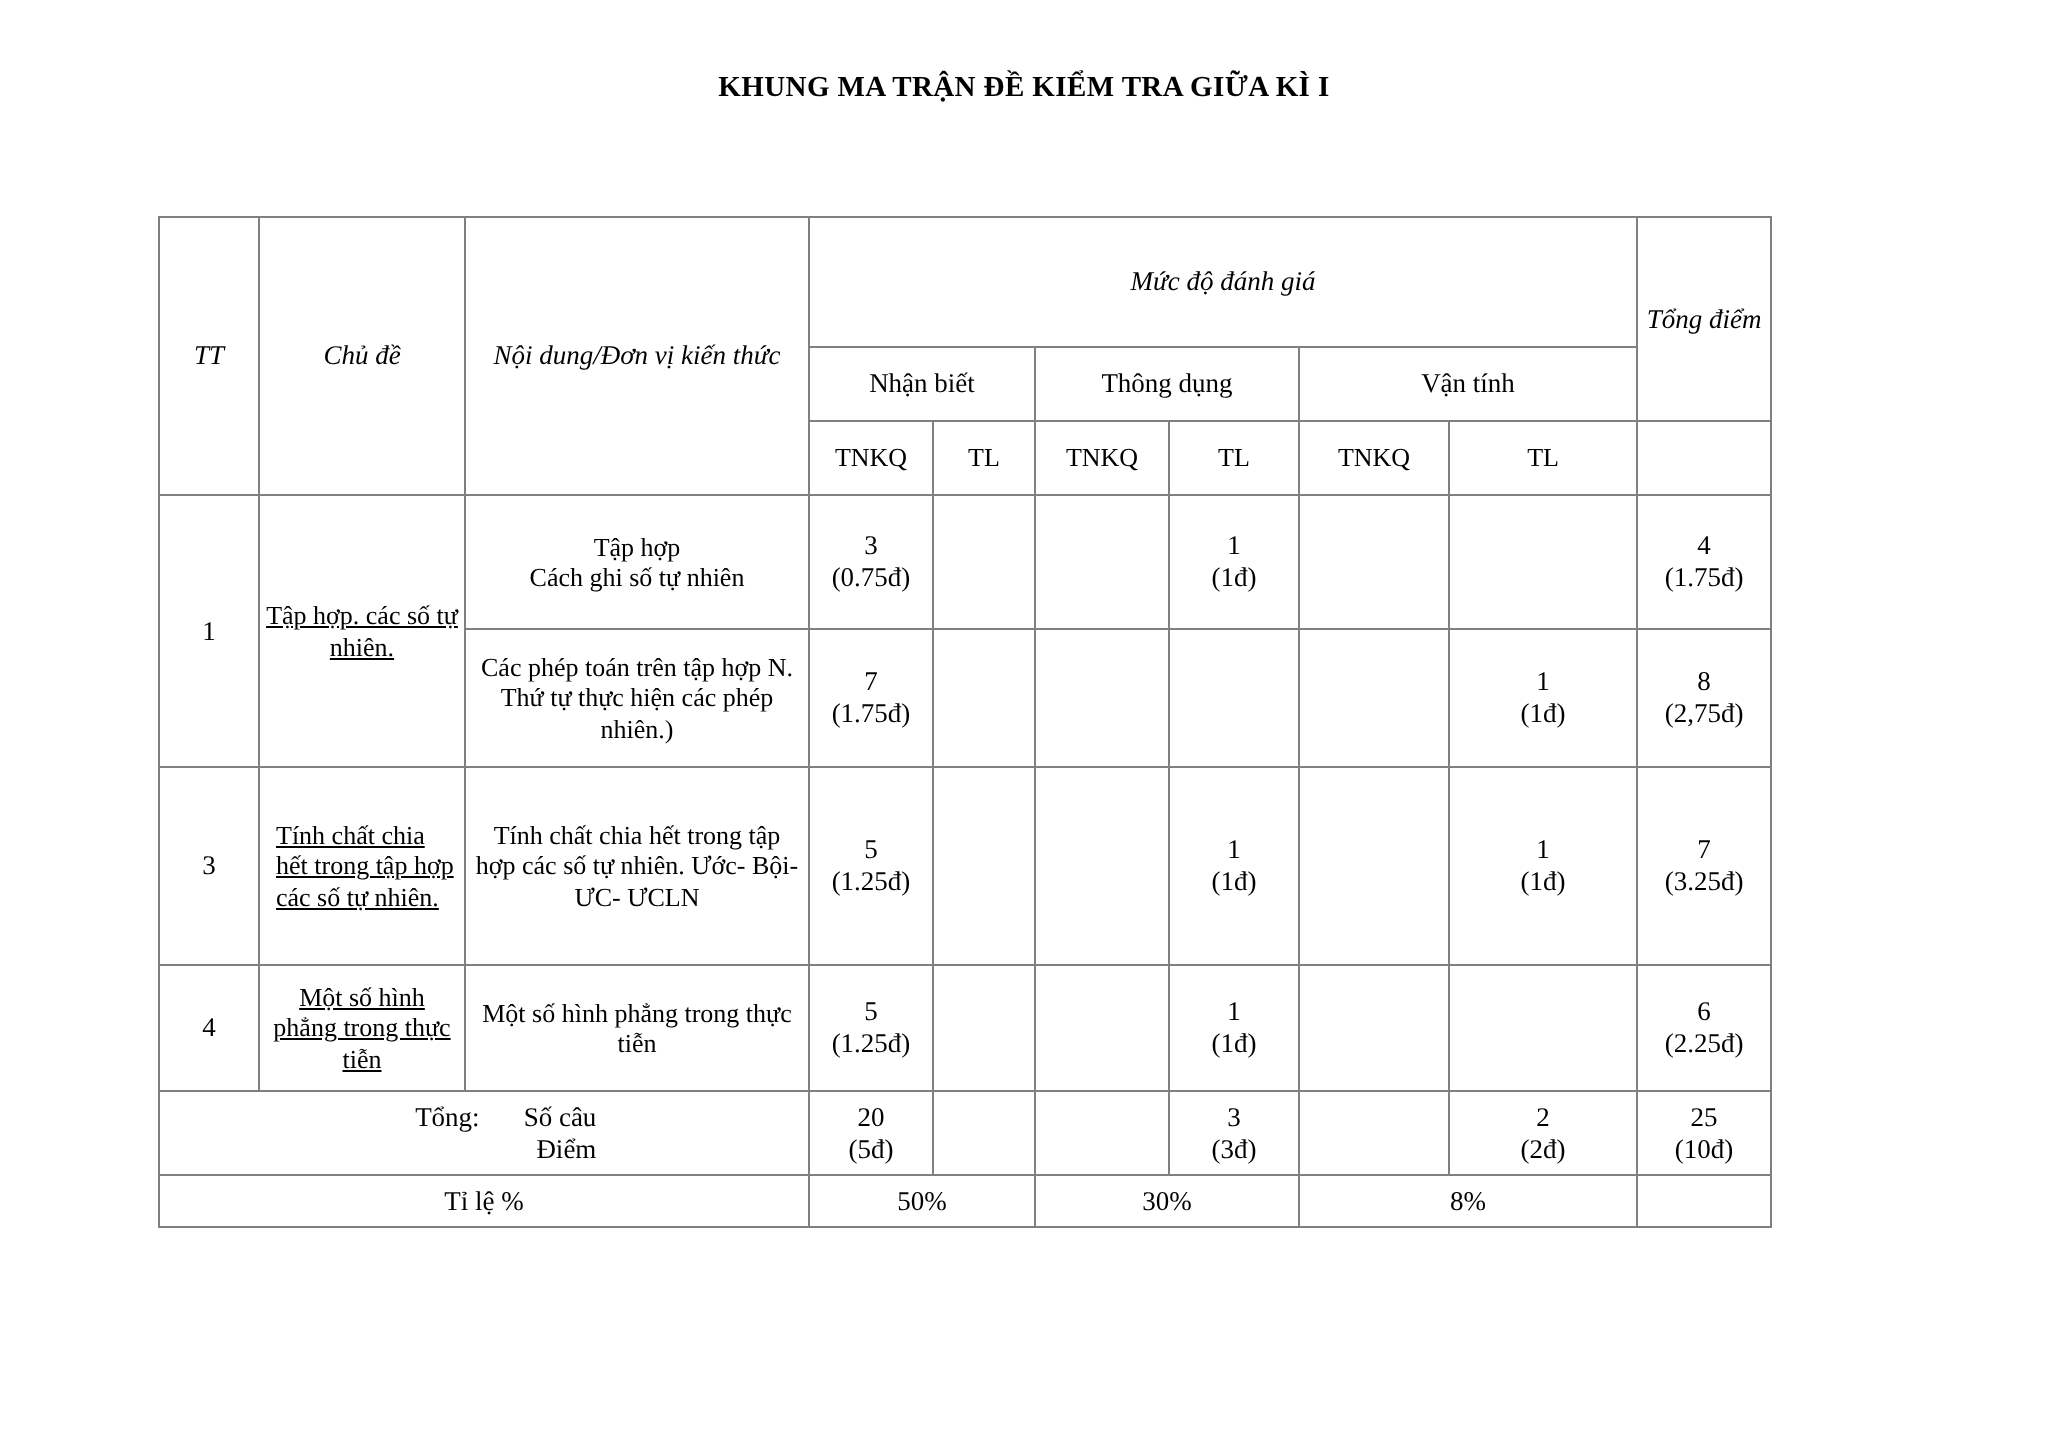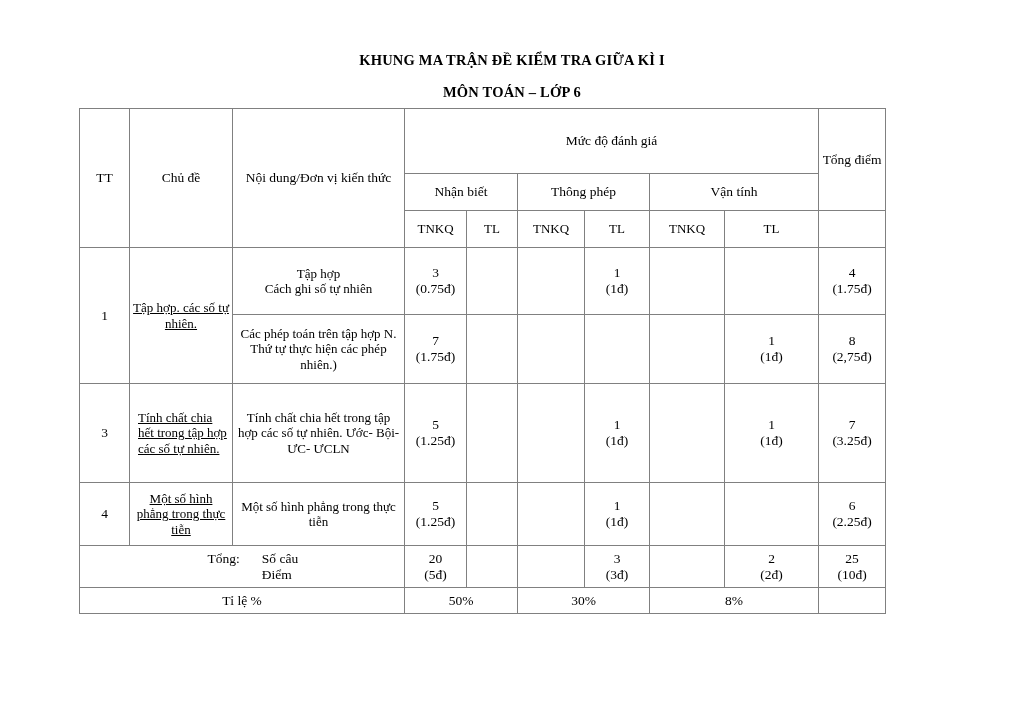--- a/index.html
+++ b/index.html
@@ -21,21 +21,21 @@
     position: relative;
     background: #fff;
   }
   .doc-title {
     text-align: center;
     font-weight: bold;
     font-size: 14.5px;
     letter-spacing: 0.2px;
     margin: 0;
   }
-  #title-line-1 { position: absolute; left: 0; right: 0; top: 52px; }
+  #title-line-1 { position: absolute; left: 0; right: 0; top: 36px; }
   #title-line-2 { position: absolute; left: 0; right: 0; top: 84px; }
 
   .matrix-wrap {
     position: absolute;
     left: 79px;
     top: 108px;
     width: 806px;
   }
   table.matrix {
     border-collapse: collapse;
@@ -69,21 +69,21 @@
   .c-vd-tn   { width: 75px; }
   .c-vd-tl   { width: 94px; }
   .c-tong    { width: 67px; }
 
   .num-cell { font-size: 13.5px; white-space: pre-line; }
   .topic-cell { text-align: center; font-size: 13px; text-decoration: underline; }
   .topic-cell.left { text-align: left; padding-left: 8px; }
   .content-cell { font-size: 13px; }
   .tt-cell { font-weight: bold; font-size: 13.5px; }
 
-  .row-h1 td, .row-h1 th { height: 60px; }
+  .row-h1 td, .row-h1 th { height: 60px; font-style: italic; }
   .row-h2 td, .row-h2 th { height: 32px; }
   .row-h3 td, .row-h3 th { height: 32px; }
   .row-r1a td { height: 62px; }
   .row-r1b td { height: 64px; }
   .row-r3  td { height: 94px; }
   .row-r4  td { height: 58px; }
   .row-tot td { height: 37px; }
   .row-ratio td { height: 21px; }
 
   .tong-label {
@@ -94,38 +94,37 @@
   }
   .tong-label .lead {
     display: inline-block;
     width: 54px;
     text-align: right;
     margin-right: 22px;
     vertical-align: top;
   }
   .tong-label .stack {
     display: inline-block;
-    text-align: left;
+    text-align: right;
     vertical-align: top;
   }
   .ratio-label {
     font-weight: bold;
     font-size: 13.5px;
     text-align: center;
   }
   .ratio-val { font-size: 13.5px; }
   .stack-line { display: block; }
 </style>
 </head>
 <body>
 
 <div class="page">
 
   <div class="doc-title" id="title-line-1">KHUNG MA TRẬN ĐỀ KIỂM TRA GIỮA KÌ I</div>
-  <div class="doc-title" id="title-line-2">MÔN TOÁN – LỚP 6</div>
 
   <div class="matrix-wrap">
     <table class="matrix">
       <colgroup>
         <col class="c-tt">
           <col class="c-chude">
           <col class="c-noidung">
         <col class="c-nb-tn">
           <col class="c-nb-tl">
         <col class="c-th-tn">
@@ -137,21 +136,21 @@
       <thead>
         <tr class="row-h1">
           <th class="hdr" rowspan="3">TT</th>
           <th class="hdr" rowspan="3">Chủ đề</th>
           <th class="hdr" rowspan="3">Nội dung/Đơn vị kiến thức</th>
           <th class="hdr" colspan="6">Mức độ đánh giá</th>
           <th class="hdr" rowspan="2">Tổng điểm</th>
         </tr>
         <tr class="row-h2">
           <th class="hdr" colspan="2">Nhận biết</th>
-          <th class="hdr" colspan="2">Thông phép</th>
+          <th class="hdr" colspan="2">Thông dụng</th>
           <th class="hdr" colspan="2">Vận tính</th>
         </tr>
         <tr class="row-h3">
           <th class="hdr-small">TNKQ</th>
           <th class="hdr-small">TL</th>
           <th class="hdr-small">TNKQ</th>
           <th class="hdr-small">TL</th>
           <th class="hdr-small">TNKQ</th>
           <th class="hdr-small">TL</th>
           <th></th>

